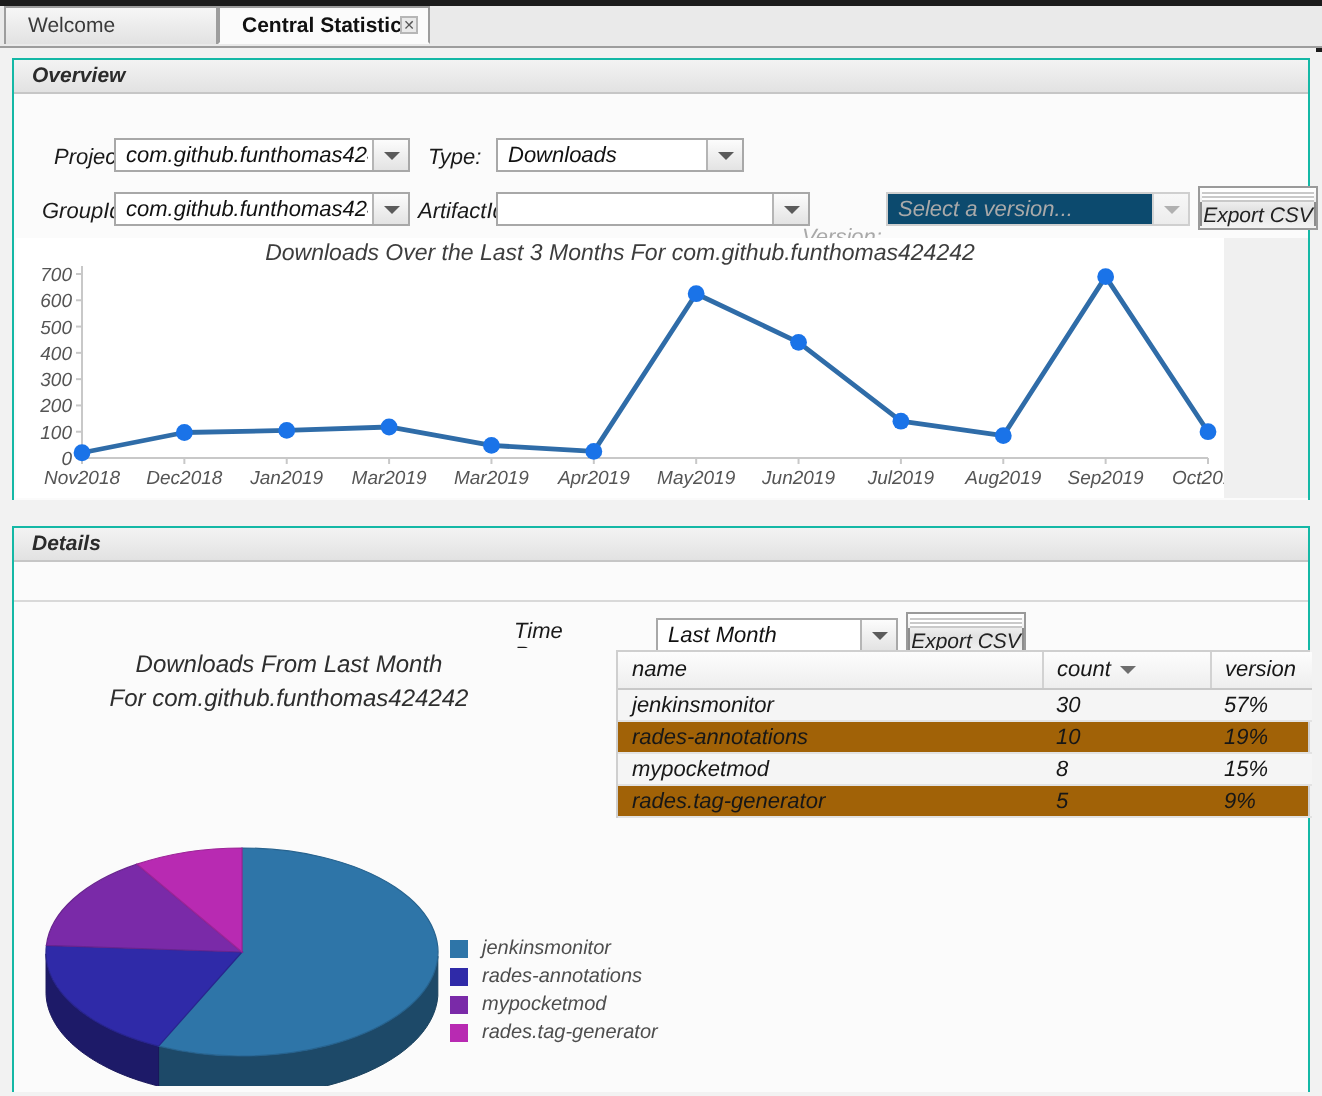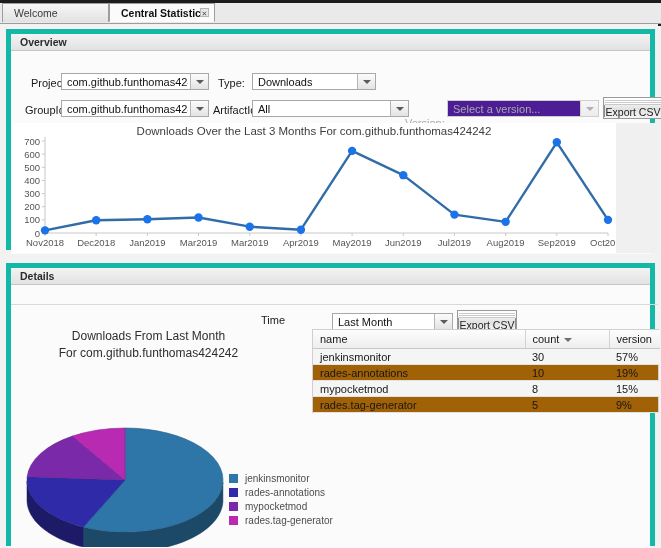--- a/index.html
+++ b/index.html
@@ -26,40 +26,40 @@
   .tab.inactive{left:2px;width:107px;padding-left:11px;
        background:linear-gradient(#f6f6f6,#e2e2e2);color:#3a3a3a;}
   .tab.active{left:109px;width:106px;padding-left:11px;
        background:#fbfbfb;font-weight:bold;color:#111;border-bottom:1px solid #fbfbfb;}
   .tab .close{position:absolute;right:5px;top:4px;width:9px;height:9px;
        font-size:7px;line-height:9px;text-align:center;color:#555;
        border:1px solid #b6b6b6;background:#e9e9e9;box-sizing:border-box;}
   .tabgap{position:absolute;left:215px;top:0;width:446px;height:19px;background:#eaeaea;}
 
   
-  .panel{position:absolute;background:#fbfbfb;border:5px solid #14b8a6;box-sizing:border-box;}
+  .panel{position:absolute;background:#fbfbfb;border:1px solid #14b8a6;box-sizing:border-box;font-style:italic;}
   .panel-head{height:16px;line-height:16px;padding-left:9px;
               background:linear-gradient(#f3f3f3,#e2e2e2);
               border-bottom:1px solid #c6c6c6;
               font-size:10.5px;font-weight:bold;color:#2b2b2b;}
   .panel-body{position:relative;background:#fbfbfb;}
 
   
   .lbl{position:absolute;font-size:11px;color:#1a1a1a;line-height:14px;}
   .lbl.dim{color:#a9a9a9;}
   .combo{position:absolute;height:17px;box-sizing:border-box;
          border:1px solid #a8a8a8;background:#ffffff;}
   .combo .val{position:absolute;left:5px;top:0;right:20px;height:15px;line-height:16px;
               font-size:11px;color:#111;overflow:hidden;white-space:nowrap;}
   .combo .arrowbox{position:absolute;right:0;top:0;width:17px;height:15px;
          background:linear-gradient(#fcfcfc,#e3e3e3);border-left:1px solid #b5b5b5;}
   .combo .arrowbox:after{content:"";position:absolute;left:5px;top:6px;
          border-left:4px solid transparent;border-right:4px solid transparent;
          border-top:4px solid #5b5b5b;}
-  .combo.disabled{background:#4c1d95;border-color:#cfcfcf;padding-left:40px;}
+  .combo.disabled{background:#0c4a6e;border-color:#cfcfcf;padding-left:40px;}
   .combo.disabled .val{color:#a9a9a9;}
   .combo.disabled .arrowbox{background:linear-gradient(#f7f7f7,#ececec);border-left-color:#d4d4d4;}
   .combo.disabled .arrowbox:after{border-top-color:#b0b0b0;}
 
   
   .csvbtn{position:absolute;overflow:hidden;}
   .csvbtn .btnbox{position:absolute;left:0;top:0;width:100%;height:22px;
        border:1px solid #9a9a9a;box-sizing:border-box;
        background:linear-gradient(#ffffff 0%,#f0f0f0 32%,#e2e2e2 55%,#f4f4f4 100%);}
   .csvbtn .lines{position:absolute;left:2px;top:2px;right:2px;height:6px;
@@ -134,21 +134,20 @@
       </div>
 
       <span class="lbl" style="left:14px;top:52px;">GroupId:</span>
       <div class="combo" style="left:50px;top:49px;width:148px;">
         <span class="val">com.github.funthomas424242</span>
         <span class="arrowbox"></span>
       </div>
 
       <span class="lbl" style="left:202px;top:52px;">ArtifactId:</span>
       <div class="combo" style="left:241px;top:49px;width:157px;">
-        <span class="val">All</span>
         <span class="arrowbox"></span>
       </div>
 
       <span class="lbl dim" style="left:394px;top:65px;">Version:</span>
       <div class="combo disabled" style="left:436px;top:49px;width:152px;">
         <span class="val">Select a version...</span>
         <span class="arrowbox"></span>
       </div>
 
       <div class="csvbtn" style="left:592px;top:46px;width:60px;height:22px;">

